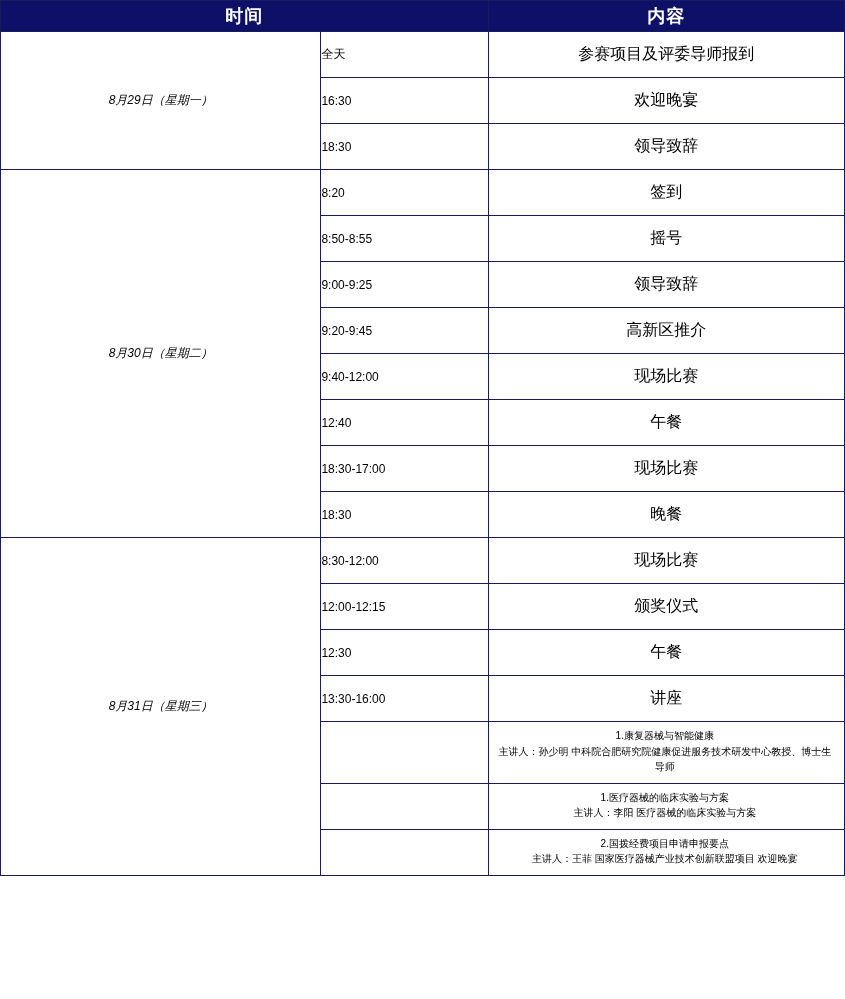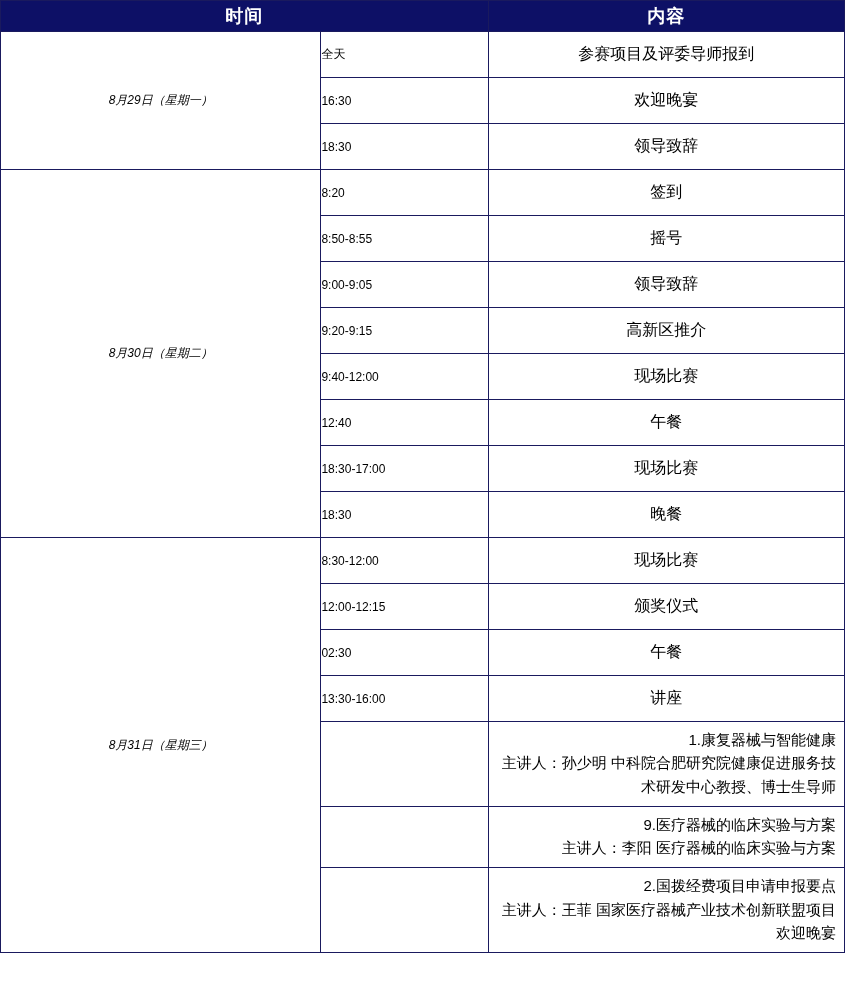--- a/index.html
+++ b/index.html
@@ -48,24 +48,24 @@
   }
   td.time-cell.blank {
     height: auto;
   }
   td.content-cell {
     text-align: center;
     font-size: 16px;
     height: 45px;
   }
   td.content-cell.talk {
-    text-align: right;
+    text-align: center;
     padding: 6px 8px 8px 5px;
     line-height: 1.55;
-    font-size: 15px;
+    font-size: 10px;
     height: auto;
   }
   .talk-line {
     display: block;
     white-space: normal;
   }
   col.c-day { width: 320px; }
   col.c-time { width: 167px; }
   col.c-content { width: 356px; }
 </style>
@@ -103,25 +103,25 @@
     <tr>
       <td class="day-cell" rowspan="8">8月30日（星期二）</td>
       <td class="time-cell">8:20</td>
       <td class="content-cell">签到</td>
     </tr>
     <tr>
       <td class="time-cell">8:50-8:55</td>
       <td class="content-cell">摇号</td>
     </tr>
     <tr>
-      <td class="time-cell">9:00-9:05</td>
+      <td class="time-cell">9:00-9:25</td>
       <td class="content-cell">领导致辞</td>
     </tr>
     <tr>
-      <td class="time-cell">9:20-9:15</td>
+      <td class="time-cell">9:20-9:45</td>
       <td class="content-cell">高新区推介</td>
     </tr>
     <tr>
       <td class="time-cell">9:40-12:00</td>
       <td class="content-cell">现场比赛</td>
     </tr>
     <tr>
       <td class="time-cell">12:40</td>
       <td class="content-cell">午餐</td>
     </tr>
@@ -137,39 +137,39 @@
     <tr>
       <td class="day-cell" rowspan="7">8月31日（星期三）</td>
       <td class="time-cell">8:30-12:00</td>
       <td class="content-cell">现场比赛</td>
     </tr>
     <tr>
       <td class="time-cell">12:00-12:15</td>
       <td class="content-cell">颁奖仪式</td>
     </tr>
     <tr>
-      <td class="time-cell">02:30</td>
+      <td class="time-cell">12:30</td>
       <td class="content-cell">午餐</td>
     </tr>
     <tr>
       <td class="time-cell">13:30-16:00</td>
       <td class="content-cell">讲座</td>
     </tr>
 
     <tr>
       <td class="time-cell blank"></td>
       <td class="content-cell talk">
         <span class="talk-line">1.康复器械与智能健康</span>
         <span class="talk-line">主讲人：孙少明 中科院合肥研究院健康促进服务技术研发中心教授、博士生导师</span>
       </td>
     </tr>
     <tr>
       <td class="time-cell blank"></td>
       <td class="content-cell talk">
-        <span class="talk-line">9.医疗器械的临床实验与方案</span>
+        <span class="talk-line">1.医疗器械的临床实验与方案</span>
         <span class="talk-line">主讲人：李阳 医疗器械的临床实验与方案</span>
       </td>
     </tr>
     <tr>
       <td class="time-cell blank"></td>
       <td class="content-cell talk">
         <span class="talk-line">2.国拨经费项目申请申报要点</span>
         <span class="talk-line">主讲人：王菲 国家医疗器械产业技术创新联盟项目 欢迎晚宴</span>
       </td>
     </tr>

